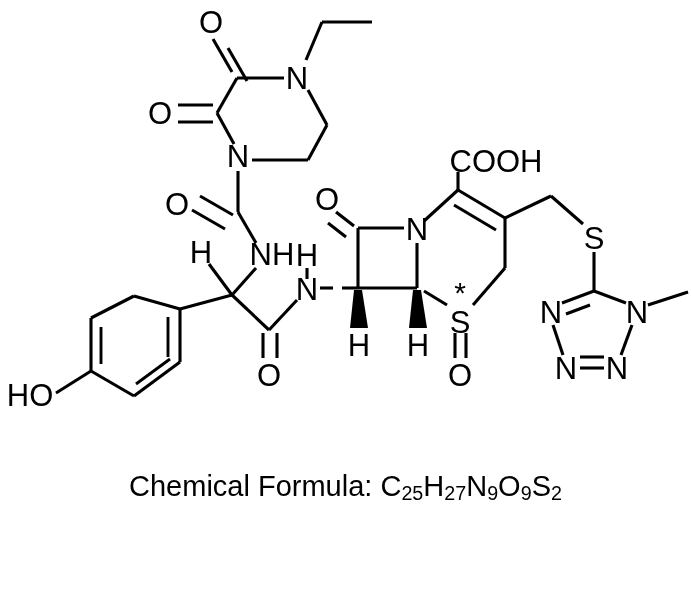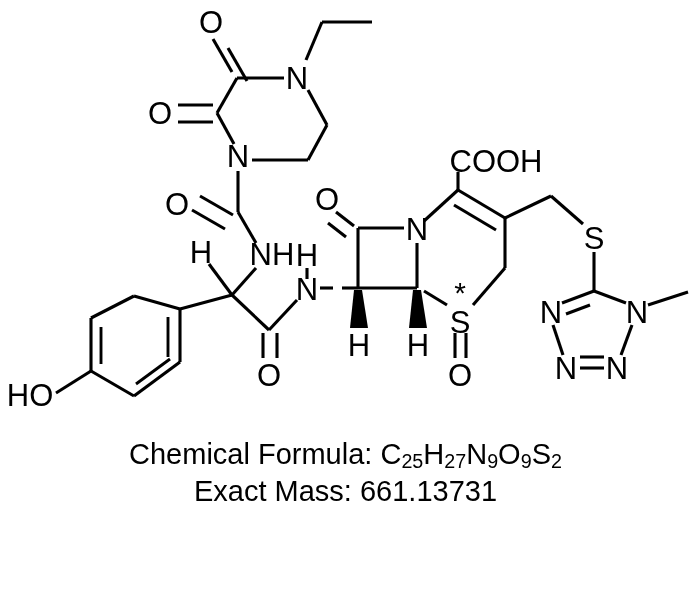--- a/index.html
+++ b/index.html
@@ -69,20 +69,21 @@
     width: 691px;
     height: 156px;
     text-align: center;
   }
   .caption-line {
     font-family: "Liberation Sans", sans-serif;
     font-size: 29px;
     line-height: 37px;
     color: #000000;
     white-space: nowrap;
+    margin-top: 32px;
   }
   .caption-line sub {
     font-size: 0.68em;
     line-height: 0;
     vertical-align: -0.22em;
   }
 </style>
 </head>
 <body>
 
@@ -260,19 +261,15 @@
       </g>
 
     </svg>
   </div>
 
   <div id="caption">
     <div class="caption-line">
       <span>Chemical Formula:</span>
       <span><span>C</span><sub>25</sub><span>H</span><sub>27</sub><span>N</span><sub>9</sub><span>O</span><sub>9</sub><span>S</span><sub>2</sub></span>
     </div>
-    <div class="caption-line">
-      <span>Exact Mass:</span>
-      <span>661.13731</span>
-    </div>
   </div>
 
 </div>
 
 </body></html>

